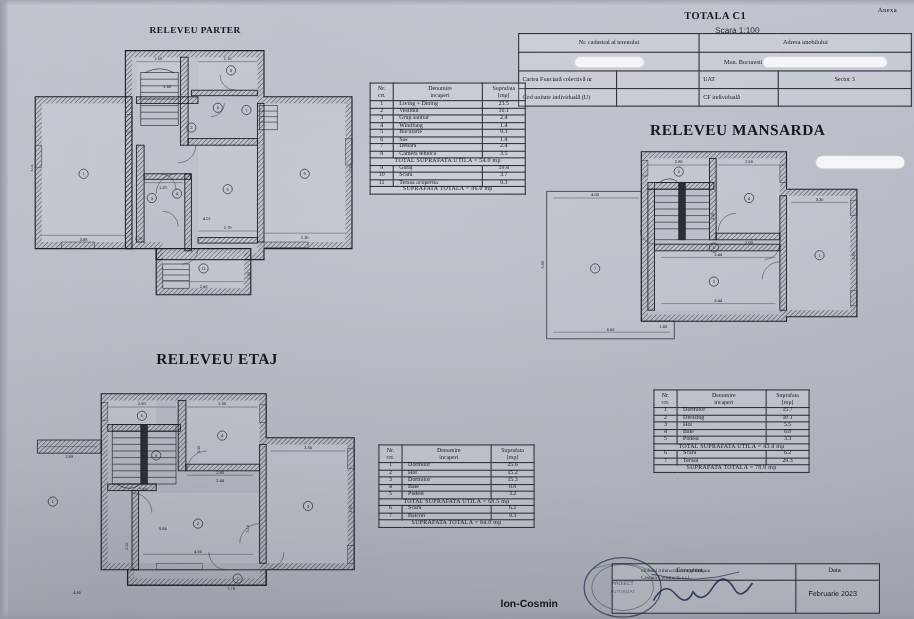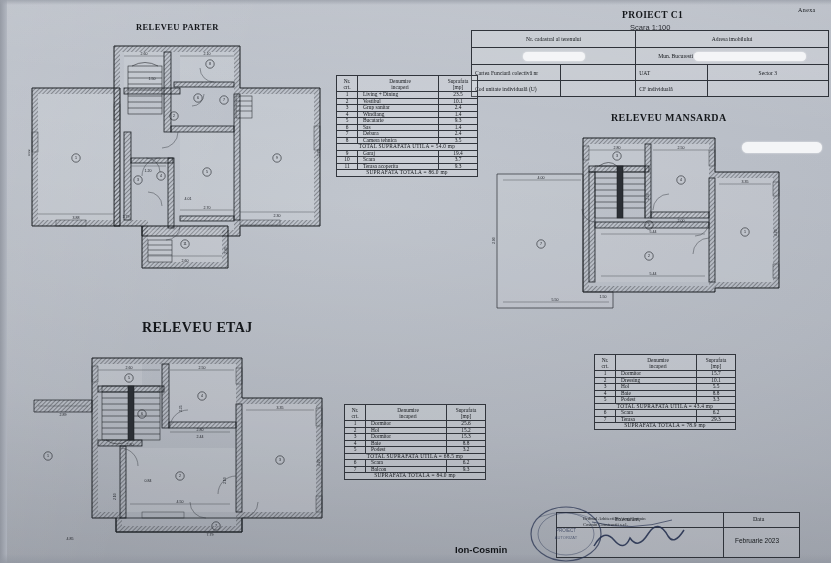--- a/index.html
+++ b/index.html
@@ -20,21 +20,21 @@
   }
   .edge-l{position:absolute;left:0;top:0;width:7px;height:563px;
     background:linear-gradient(90deg,#8e939d,#b0b5bf);opacity:.85;}
   .edge-t{position:absolute;left:0;top:0;width:831px;height:5px;
     background:linear-gradient(180deg,#9ba0aa,rgba(180,185,194,0));opacity:.8;}
   .edge-b{position:absolute;left:0;bottom:0;width:831px;height:9px;
     background:linear-gradient(0deg,#9398a2,rgba(180,185,194,0));opacity:.85;}
 
   .lbl{position:absolute;font-weight:bold;letter-spacing:.4px;
        color:#14171b;white-space:nowrap;}
-  .tiny{position:absolute;white-space:nowrap;color:#2a2d33;}
+  .tiny{position:absolute;white-space:nowrap;color:#2a2d33;margin-left:20px;}
 
   
   table.rt{position:absolute;border-collapse:collapse;
     background:rgba(255,255,255,.16);}
   table.rt td,table.rt th{
     border:1px solid #31353c;
     font-family:"Liberation Serif", serif;
     color:#16191d; line-height:1.02;
     padding:0 2px;
   }
@@ -80,21 +80,21 @@
 </head>
 <body>
 
 <div id="sheet"></div>
 <div class="edge-l"></div>
 <div class="edge-t"></div>
 <div class="edge-b"></div>
 
 <div class="lbl" style="left:798px;top:7px;font-size:6px;font-weight:normal;">Anexa</div>
 
-<div class="lbl" style="left:622px;top:10px;font-size:9.5px;">PROIECT C1</div>
+<div class="lbl" style="left:622px;top:10px;font-size:9.5px;">TOTALA C1</div>
 <div class="tiny" style="left:630px;top:23px;font-size:7.5px;font-family:'Liberation Sans',sans-serif;">Scara 1:100</div>
 
 <div id="hdr">
   <table>
     <tbody>
         <tr style="height:17px;">
       <td colspan="2" class="ctr" style="width:46%;">Nr. cadastral al terenului</td>
       <td colspan="2" class="ctr">Adresa imobilului</td>
     </tr>
     <tr style="height:17px;">
@@ -316,21 +316,21 @@
         <td class="nr">11</td>
         <td class="nm">Terasa acoperita</td>
         <td class="sf">9.3</td>
       </tr>
   <tr>
         <td class="tot" colspan="3">SUPRAFATA TOTALA = 86.0 mp</td>
       </tr>
 </tbody>
   </table>
 
-<div class="lbl" style="left:611px;top:112px;font-size:10px;">RELEVEU MANSARDA</div>
+<div class="lbl" style="left:591px;top:112px;font-size:14px;">RELEVEU MANSARDA</div>
 
 <div class="plan" style="left:483px;top:132px;">
 <svg width="300" height="190" viewBox="0 0 300 190">
   <defs>
     <pattern id="hm" width="3" height="3" patternTransform="rotate(45)" patternUnits="userSpaceOnUse">
       <line x1="0" y1="0" x2="0" y2="3" stroke="#1b1e23" stroke-width="0.75"></line>
     </pattern>
   </defs>
 
   <path d="M100,6 H232 V40 H296 V156 H232 V160 H100 Z" fill="none" stroke="#1b1e23" stroke-width="1"></path>

